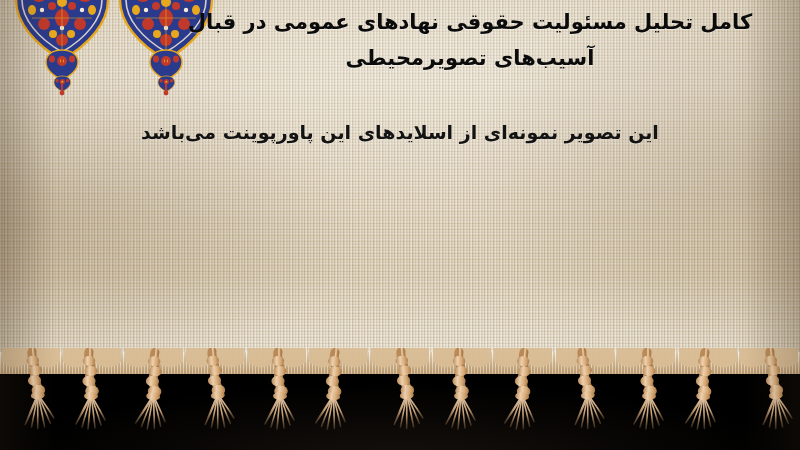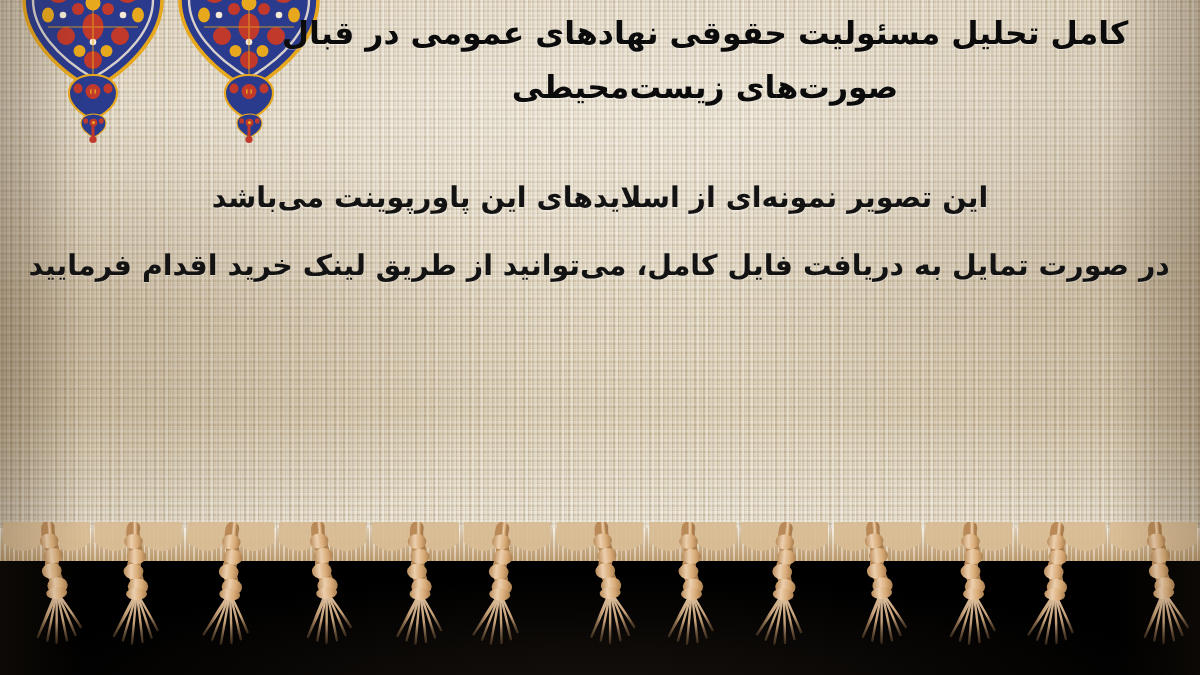--- a/index.html
+++ b/index.html
@@ -202,26 +202,25 @@
         <use href="#pend" x="0" y="0"></use>
       </g>
       <rect x="49" y="92" width="2" height="8" fill="#c0392b"></rect>
       <rect x="49" y="118" width="2" height="7" fill="#c0392b"></rect>
       <ellipse cx="50" cy="127" rx="2.4" ry="2.4" fill="#c0392b"></ellipse>
     </svg>
   </div>
 
   <div class="title-block">
     <span class="t-line">کامل تحلیل مسئولیت حقوقی نهادهای عمومی در قبال</span>
-    <span class="t-line">صورت‌های زیست‌محیطی</span>
+    <span class="t-line">آسیب‌های تصویر‌محیطی</span>
   </div>
 
   <div class="body-block">
     <span class="b-line">این تصویر نمونه‌ای از اسلایدهای این پاورپوینت می‌باشد</span>
-    <span class="b-line">در صورت تمایل به دریافت فایل کامل، می‌توانید از طریق لینک خرید اقدام فرمایید</span>
   </div>
 
   <div class="black-field"></div>
   <div class="selvedge"></div>
   <div class="selvedge-threads"></div>
   <div class="fringe-layer" id="fringe">
       <div class="tassel" style="left:2px"><svg width="58" height="102" viewBox="0 0 58 102">
           <defs>
             <linearGradient id="g0" x1="0" y1="0" x2="1" y2="0">
               <stop offset="0%" stop-color="#b98a57"></stop>

